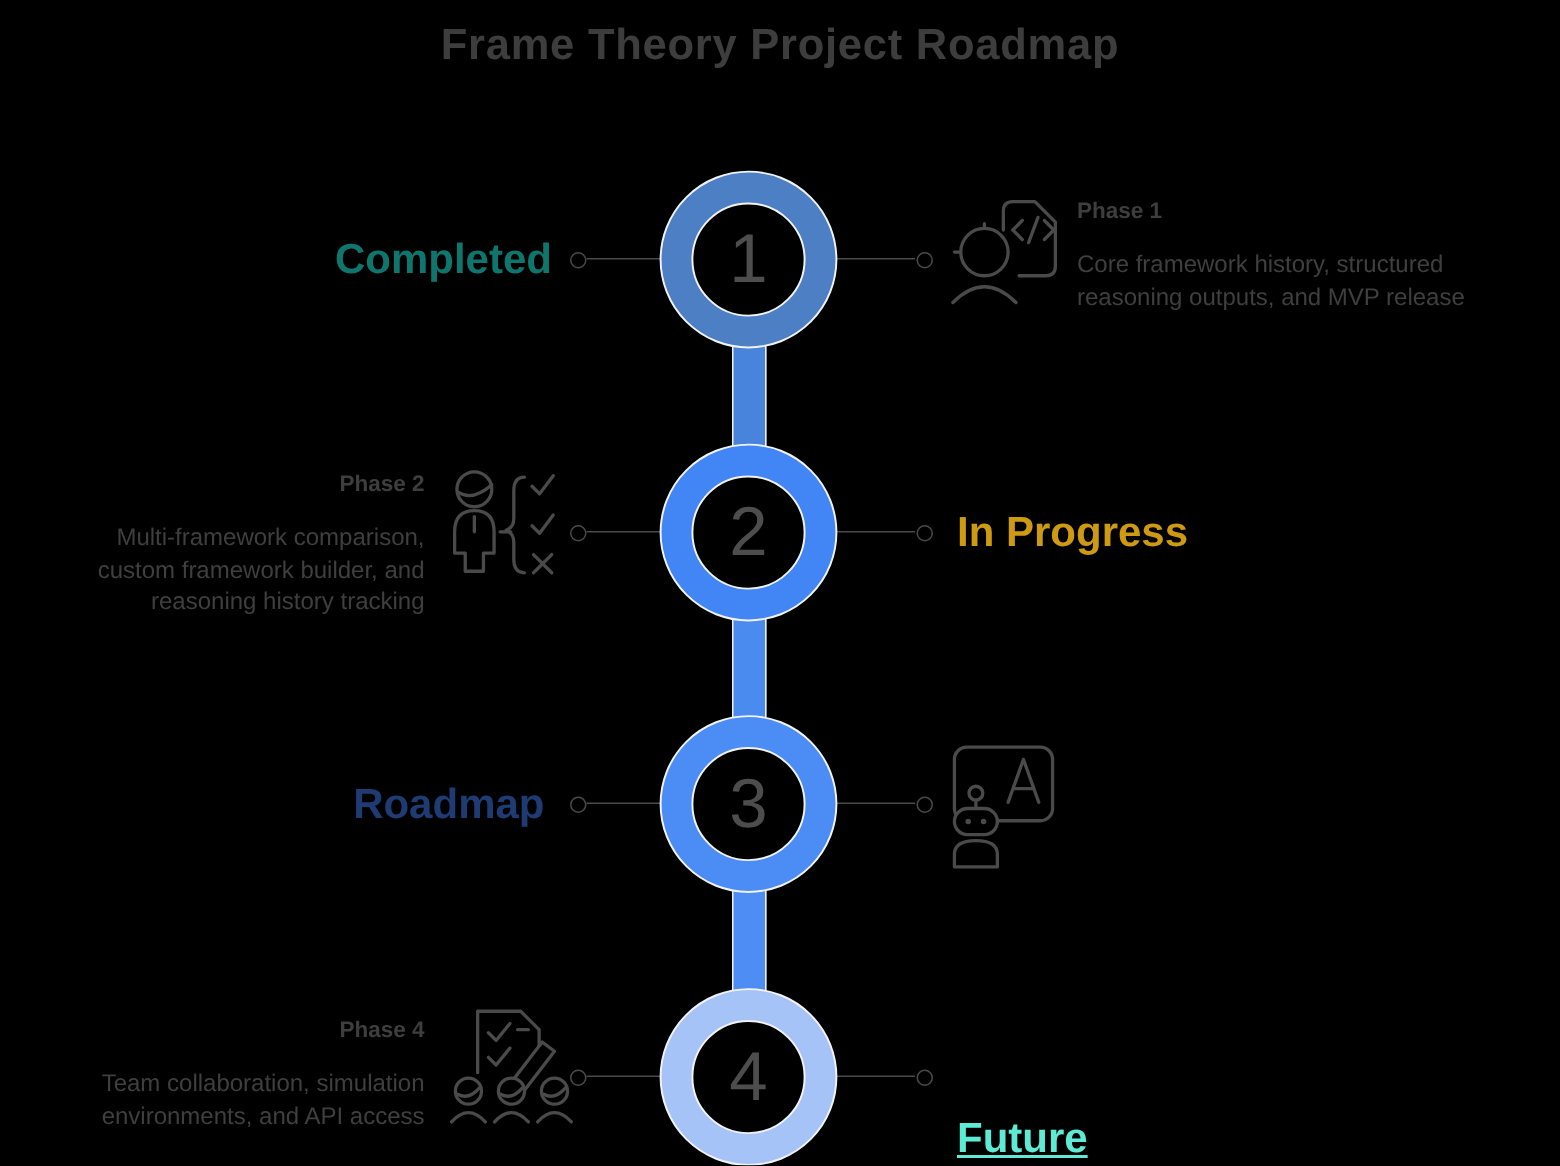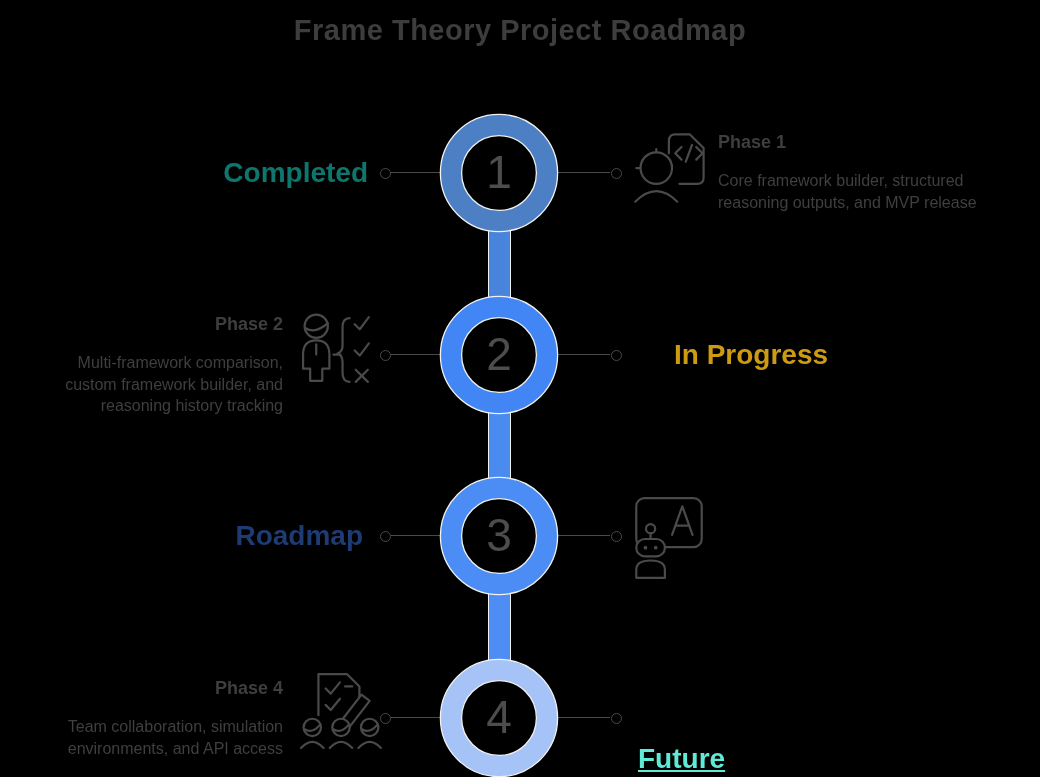--- a/index.html
+++ b/index.html
@@ -11,21 +11,21 @@
   .ring{position:absolute;z-index:2;}
   .ring-num{position:absolute;width:120px;height:120px;line-height:118px;text-align:center;
             font-size:46px;font-weight:500;color:#4d4d4d;z-index:3;}
   .hline{position:absolute;height:0;border-top:1.5px solid #4a4a4a;z-index:1;}
   .dot{position:absolute;width:9px;height:9px;border:1.6px solid #4a4a4a;border-radius:50%;
        background:transparent;z-index:2;}
   .status{position:absolute;font-size:28px;line-height:34px;white-space:nowrap;}
   .status.bold{font-weight:700;}
   .status.semi{font-weight:600;}
   .ptext{position:absolute;color:#3f3f3f;}
-  .ptext h3{margin:0 0 17px 0;font-size:18px;font-weight:700;color:#3e3e3e;}
+  .ptext h3{margin:0 0 17px 0;font-size:15px;font-weight:700;color:#3e3e3e;}
   .ptext p{margin:0;font-size:16px;font-weight:500;line-height:21.5px;}
   .alignR{text-align:right;}
   .icon{position:absolute;z-index:2;}
   .icon *{vector-effect:non-scaling-stroke;}
 </style>
 </head>
 <body>
 
 <div id="stage">
 
@@ -55,36 +55,36 @@
     <line x1="50" y1="34" x2="56" y2="18"></line>
     <polyline points="60,20 66,26 60,32"></polyline>
     <line x1="22" y1="22" x2="22" y2="28"></line>
     <line x1="3" y1="40" x2="10" y2="40"></line>
     <circle cx="22" cy="40" r="15" fill="#000"></circle>
     <path d="M2 72 Q22 52 42 72"></path>
   </svg>
 
   <div class="ptext" style="left:718px;top:132px;width:295px;">
     <h3>Phase 1</h3>
-    <p>Core framework builder, structured reasoning outputs, and MVP release</p>
+    <p>Core framework history, structured reasoning outputs, and MVP release</p>
   </div>
 
   <svg class="ring" style="left:439px;top:295px;" width="120" height="120" viewBox="0 0 120 120">
     <circle cx="60" cy="60" r="48" fill="none" stroke-width="21" stroke="#4285F4"></circle>
     <circle cx="60" cy="60" r="58.6" fill="none" stroke="#f2f2f2" stroke-width="1.3"></circle>
     <circle cx="60" cy="60" r="37.4" fill="none" stroke="#f2f2f2" stroke-width="1.3"></circle>
   </svg>
   <div class="ring-num" style="left:439px;top:295px;">2</div>
 
   <div class="dot" style="left:380px;top:350px;"></div>
   <div class="hline" style="left:391px;top:354px;width:50px;"></div>
   <div class="hline" style="left:558px;top:354px;width:52px;"></div>
   <div class="dot" style="left:611px;top:350px;"></div>
 
-  <div class="status bold" style="left: 638px; top: 338px; color: rgb(205, 154, 18); margin-left: 36px;">In Progress</div>
+  <div class="status bold" style="left: 638px; top: 338px; color: rgb(205, 154, 18);">In Progress</div>
 
   <svg class="icon" style="left:296px;top:312px;" width="86" height="79" viewBox="0 0 85 78" fill="none" stroke="#4a4a4a" stroke-width="2.2" stroke-linecap="round" stroke-linejoin="round">
     <circle cx="20" cy="14" r="11.5"></circle>
     <path d="M9.5 16 Q19 22 31.5 11"></path>
     <path d="M7 56 V42 Q7 28 20 28 Q33 28 33 42 V56 H26 V68 H14 V56 Z"></path>
     <line x1="20" y1="32" x2="20" y2="42"></line>
     <line x1="37" y1="42" x2="44" y2="42"></line>
     <path d="M53 6 Q46 6 46 15 V33 Q46 39 41 41 Q46 43 46 49 V60 Q46 69 53 69"></path>
     <polyline points="58,12 63,17 72,5"></polyline>
     <polyline points="58,38 63,43 72,31"></polyline>

